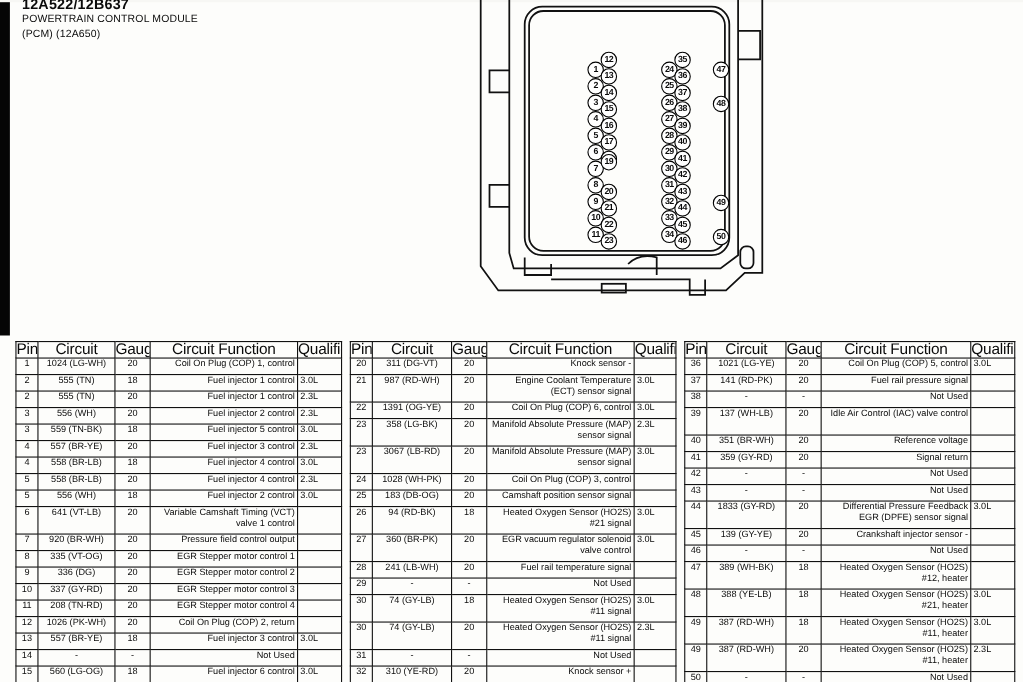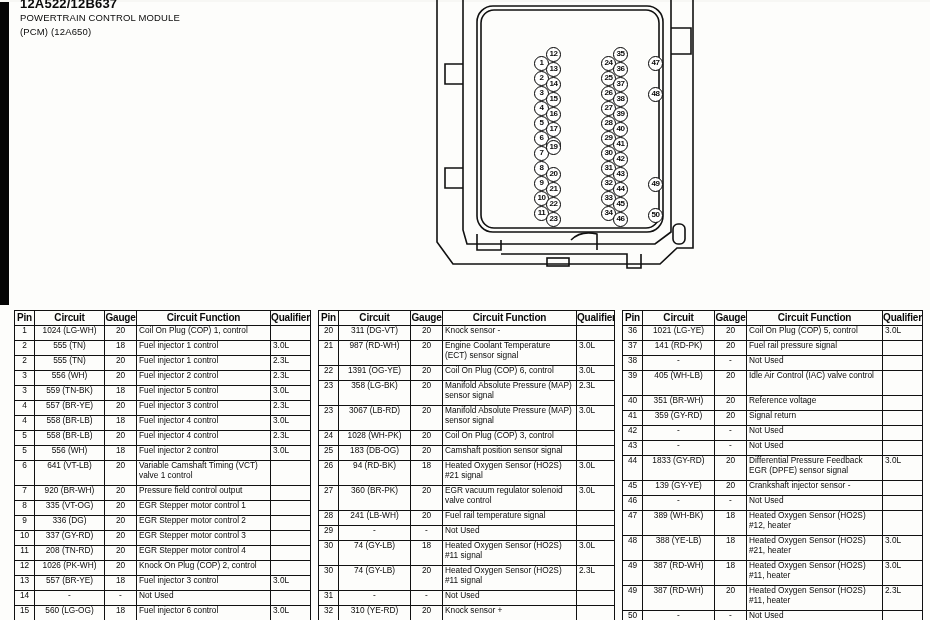--- a/index.html
+++ b/index.html
@@ -25,26 +25,26 @@
   .pin{position:absolute;width:15px;height:15px;border-radius:50%;
        border:1.6px solid #000;background:#fff;
        font-size:8px;line-height:12px;text-align:center;font-weight:bold;
        letter-spacing:-.4px;box-sizing:border-box;}
 
   
   .tbl{position:absolute;top:310px;border-collapse:collapse;table-layout:fixed;
        font-size:8.3px;}
   .tbl td,.tbl th{border:1px solid #111;padding:0 2px;vertical-align:top;
        line-height:9.6px;overflow:hidden;}
-  .tbl th{font-size:10px;font-weight:bold;text-align:center;height:14px;
+  .tbl th{font-size:14px;font-weight:normal;text-align:center;height:14px;
        line-height:13px;padding:0;letter-spacing:-.2px;}
   .c-pin{text-align:center;}
   .c-cir{text-align:center;}
   .c-gau{text-align:center;}
-  .c-fn{text-align:left;}
+  .c-fn{text-align:right;}
   .c-qual{text-align:left;}
   td.c-pin,td.c-cir,td.c-gau{white-space:nowrap;}
   .r1 td{height:14px;}
   .r2 td{height:24px;}
   #tblA{left:14px;width:296px;}
   #tblB{left:318px;width:296px;}
   #tblC{left:622px;width:300px;}
 </style>
 </head>
 <body>
@@ -262,21 +262,21 @@
         <td class="c-pin">11</td>
         <td class="c-cir">208 (TN-RD)</td>
         <td class="c-gau">20</td>
         <td class="c-fn">EGR Stepper motor control 4</td>
         <td class="c-qual"></td>
       </tr>
       <tr class="r1">
         <td class="c-pin">12</td>
         <td class="c-cir">1026 (PK-WH)</td>
         <td class="c-gau">20</td>
-        <td class="c-fn">Knock On Plug (COP) 2, control</td>
+        <td class="c-fn">Coil On Plug (COP) 2, return</td>
         <td class="c-qual"></td>
       </tr>
       <tr class="r1">
         <td class="c-pin">13</td>
         <td class="c-cir">557 (BR-YE)</td>
         <td class="c-gau">18</td>
         <td class="c-fn">Fuel injector 3 control</td>
         <td class="c-qual">3.0L</td>
       </tr>
       <tr class="r1">
@@ -456,21 +456,21 @@
       </tr>
       <tr class="r1">
         <td class="c-pin">38</td>
         <td class="c-cir">-</td>
         <td class="c-gau">-</td>
         <td class="c-fn">Not Used</td>
         <td class="c-qual"></td>
       </tr>
       <tr class="r2">
         <td class="c-pin">39</td>
-        <td class="c-cir">405 (WH-LB)</td>
+        <td class="c-cir">137 (WH-LB)</td>
         <td class="c-gau">20</td>
         <td class="c-fn">Idle Air Control (IAC) valve control</td>
         <td class="c-qual"></td>
       </tr>
       <tr class="r1">
         <td class="c-pin">40</td>
         <td class="c-cir">351 (BR-WH)</td>
         <td class="c-gau">20</td>
         <td class="c-fn">Reference voltage</td>
         <td class="c-qual"></td>

